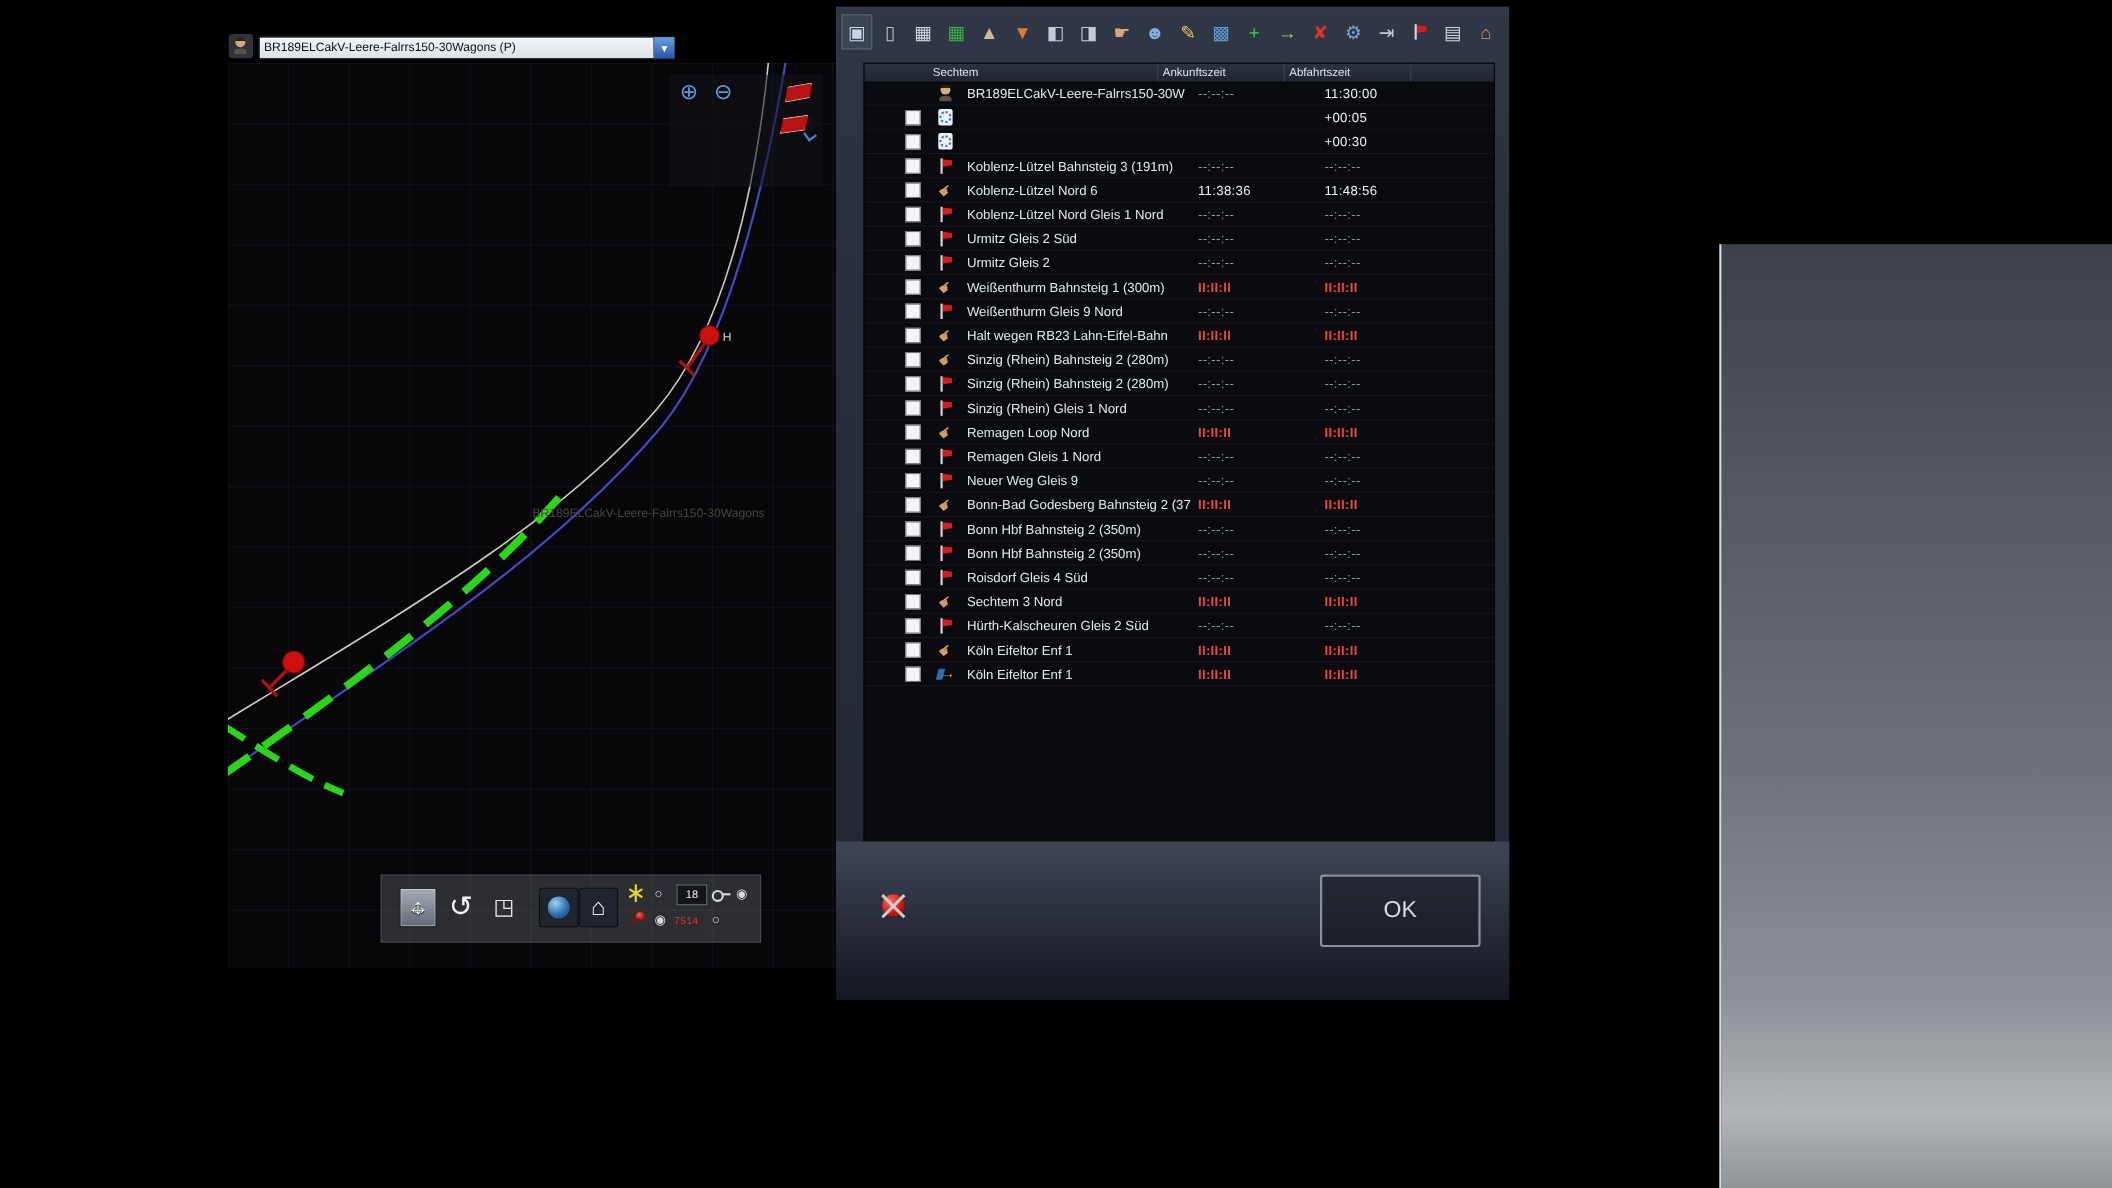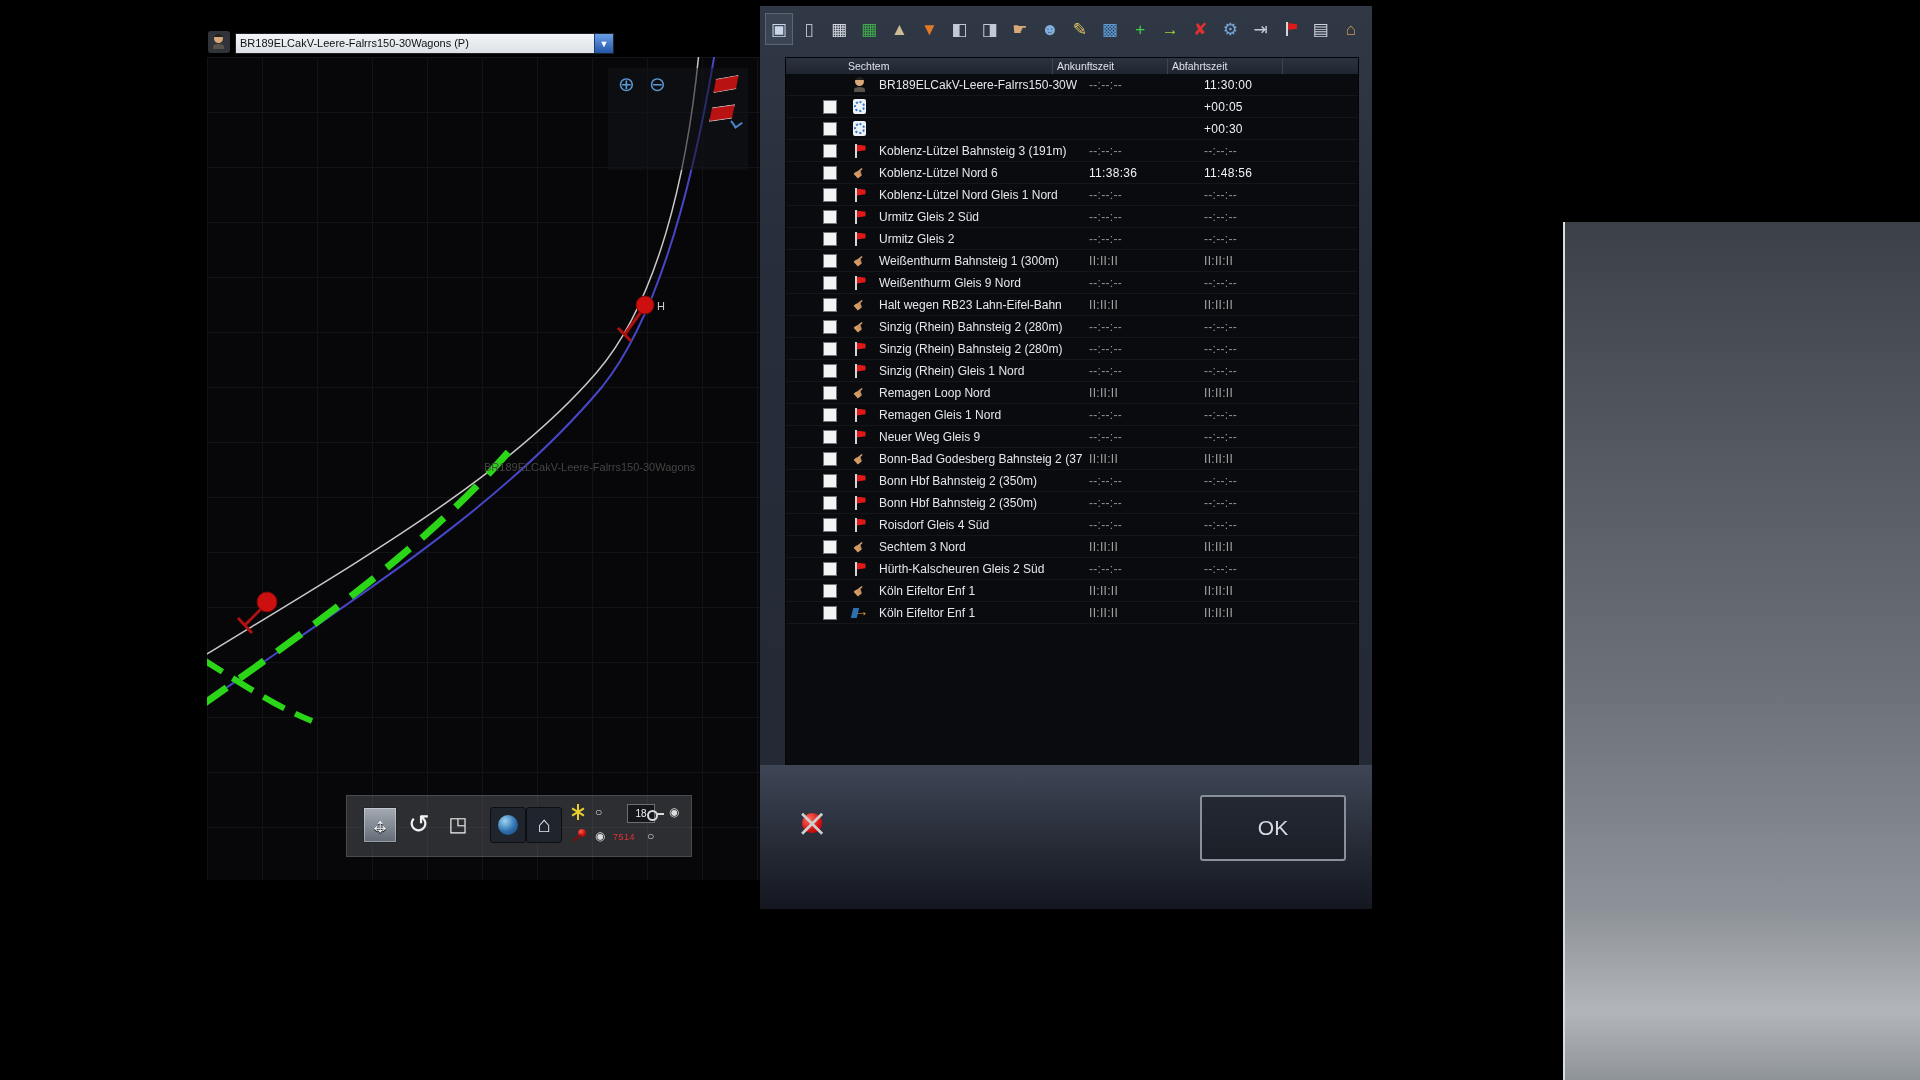--- a/index.html
+++ b/index.html
@@ -47,21 +47,21 @@
   #shift-btn{left:94px;top:11px;width:34px;height:34px;font-size:20px;color:#eaeaea;}
   #globe-btn{left:143px;top:11px;width:34px;height:34px;background:#20252d;border:1px solid #0c0e12;border-radius:3px;}
   .globe{width:20px;height:20px;border-radius:50%;background:radial-gradient(circle at 35% 30%,#9ad4f0,#2e6fae 55%,#173f6e);}
   #home-btn{left:179px;top:11px;width:34px;height:34px;background:#20252d;border:1px solid #0c0e12;border-radius:3px;
       font-size:22px;color:#dfe8f2;}
   .mast{position:relative;width:14px;height:16px;display:inline-block;background:linear-gradient(#e8d030,#e8d030) center/2px 100% no-repeat;}
   .mast::before,.mast::after{content:"";position:absolute;left:0;top:7px;width:14px;height:2px;background:#e8d030;}
   .mast::before{transform:rotate(32deg);} .mast::after{transform:rotate(-32deg);}
   .circ{font-size:12px;color:#dcdcdc;line-height:1;}
   .circdot{font-size:12px;color:#dcdcdc;line-height:1;}
-  #block-box{position:absolute;left:280px;top:8px;width:26px;height:17px;background:#14161a;border:1px solid #6a6f76;
+  #block-box{position:absolute;left:268px;top:8px;width:26px;height:17px;background:#14161a;border:1px solid #6a6f76;
       font-size:10px;color:#eef0f2;display:flex;align-items:center;justify-content:center;}
   .keyic{position:relative;width:17px;height:11px;display:inline-block;}
   .keyic::before{content:"";position:absolute;left:0;top:1px;width:7px;height:7px;border:2px solid #d8d8d8;border-radius:50%;}
   .keyic::after{content:"";position:absolute;left:10px;top:4px;width:7px;height:2px;background:#d8d8d8;box-shadow:3px 2px 0 -1px #d8d8d8;}
   .minisig{position:relative;width:15px;height:16px;display:inline-block;}
   .minisig::before{content:"";position:absolute;right:0;top:0;width:8px;height:8px;border-radius:50%;
       background:radial-gradient(circle at 35% 30%,#ff5a4a,#c01010 60%,#7a0606);}
   .minisig::after{content:"";position:absolute;left:1px;top:8px;width:10px;height:2px;background:#801010;transform:rotate(-35deg);}
   #sig-id{position:absolute;left:266px;top:36px;font-size:9px;color:#e83030;letter-spacing:.5px;}
   .mini{position:absolute;}
@@ -79,21 +79,21 @@
   .trow,#table-header{display:grid;grid-template-columns:24px 34px 208px 115px 115px 1fr;align-items:center;}
   #table-header{height:16px;background:linear-gradient(#2c3440,#1f2530);font-size:10.5px;color:#dde2ea;}
   #table-header .hc{height:100%;display:flex;align-items:center;padding-left:4px;white-space:nowrap;overflow:hidden;}
   #table-header .hc.sep{border-left:1px solid #3c4452;}
   .trow{height:21px;border-bottom:1px solid #14161c;font-size:12px;cursor:default;padding-left:32px;}
   .cell{height:100%;display:flex;align-items:center;overflow:hidden;white-space:nowrap;}
   .c-check{justify-content:center;}
   .c-icon{justify-content:center;}
   .c-name{padding-left:3px;color:#e4e8ee;}
   .c-arr,.c-dep{padding-left:5px;letter-spacing:.3px;}
-  .t-dim{color:#8d949e;} .t-val{color:#eef1f6;} .t-red{color:#a3a3a3;font-weight:normal;}
+  .t-dim{color:#8d949e;} .t-val{color:#eef1f6;} .t-red{color:#ef4444;font-weight:bold;}
   .cb{width:12px;height:12px;background:#f4f4f4;border:1px solid #70757c;cursor:pointer;}
 
   
   .flagshape{position:relative;width:13px;height:14px;display:inline-block;}
   .flagshape::before{content:"";position:absolute;left:2px;top:0;width:2px;height:14px;background:#d4d4d4;}
   .flagshape::after{content:"";position:absolute;left:4px;top:1px;width:9px;height:7px;background:#e01818;
       clip-path:polygon(0 0,100% 18%,100% 82%,0 100%);}
   .handg{color:#d49a66;font-size:14px;display:inline-block;transform:rotate(-38deg);line-height:1;}
   .gearpage{position:relative;width:13px;height:15px;background:#eef2f6;border-radius:2px;display:inline-block;}
   .gearpage::before{content:"";position:absolute;left:1px;top:2px;width:7px;height:7px;border:2px dotted #2e78c8;border-radius:50%;}

